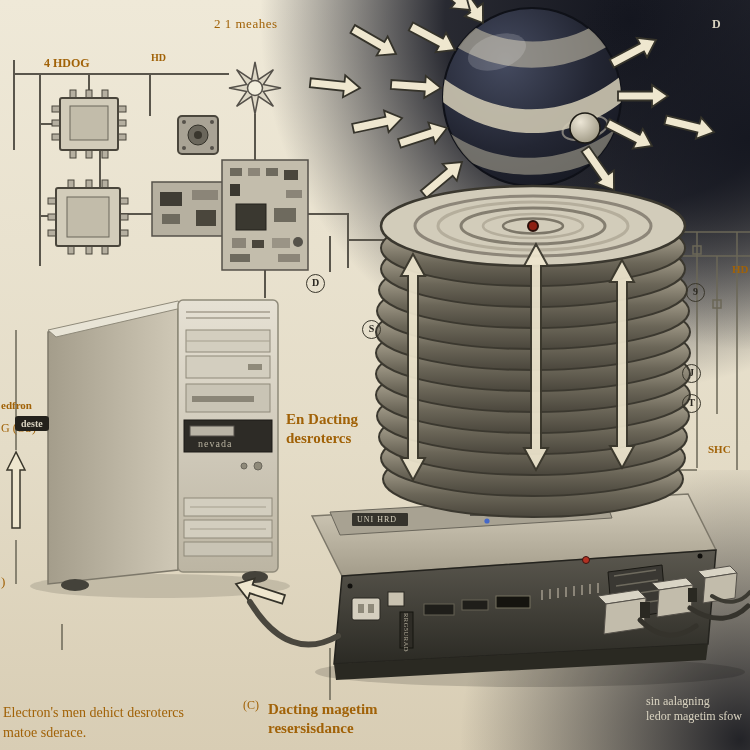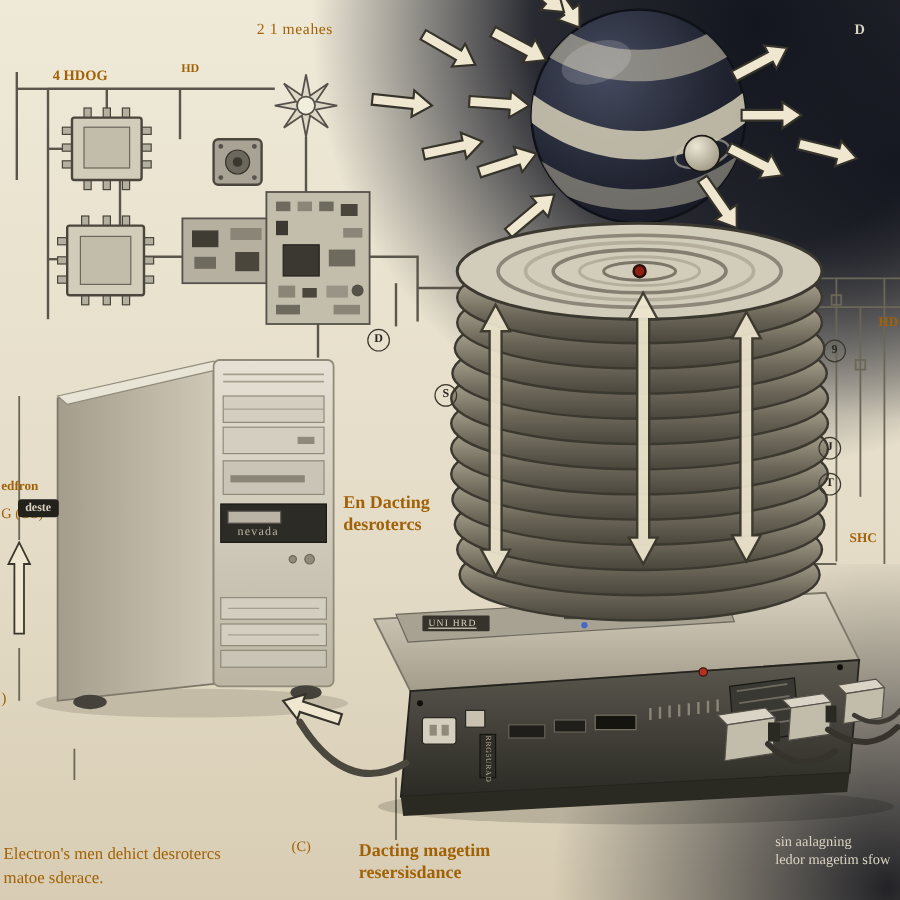--- a/index.html
+++ b/index.html
@@ -351,35 +351,35 @@
 <div class="chipTag" style="left:15px;top:416px;">deste</div>
 <div class="lbl" style="left:1px;top:574px;font-size:13px;">)</div>
 
 
 <div class="lbl" style="left:3px;top:688px;font-size:14px;line-height:1.45;margin-top:15px;">
   <div>Electron's men dehict desrotercs</div>
   <div>matoe sderace.</div>
 </div>
 
 <div class="lbl" style="left:243px;top:698px;font-size:12px;">(C)</div>
-<div class="lbl b" style="left:268px;top:700px;font-size:15px;margin-left:31px;">
+<div class="lbl b" style="left:268px;top:700px;font-size:15px;">
   <div>Dacting magetim</div>
   <div>resersisdance</div>
 </div>
 
 <div class="lbl cream" style="left:646px;top:694px;font-size:12px;">
   <div>sin aalagning</div>
   <div>ledor magetim sfow</div>
 </div>
 
 <div class="lbl b" style="left:696px;top:443px;font-size:11px;margin-left:12px;">SHC</div>
 <div class="lbl b" style="left:732px;top:263px;font-size:11px;">HD</div>
 
 <div class="lbl dim" style="left:198px;top:438px;font-size:10px;letter-spacing:1px;">nevada</div>
-<div class="lbl cream" style="left:357px;top:515px;font-size:8px;letter-spacing:1px;text-decoration:underline;">UNI HRD</div>
+<div class="lbl cream" style="left:357px;top:515px;font-size:8px;letter-spacing:1px;">UNI HRD</div>
 <div class="lbl dim rot" style="left:410px;top:613px;font-size:6.5px;letter-spacing:0.5px;">RRG5URAD</div>
 
 <div class="circ" style="left:306px;top:274px;">D</div>
 <div class="circ" style="left:362px;top:320px;">S</div>
 <div class="circ" style="left:686px;top:283px;">9</div>
 <div class="circ" style="left:682px;top:364px;">J</div>
 <div class="circ" style="left:682px;top:394px;">T</div>
 
 </div>
 

